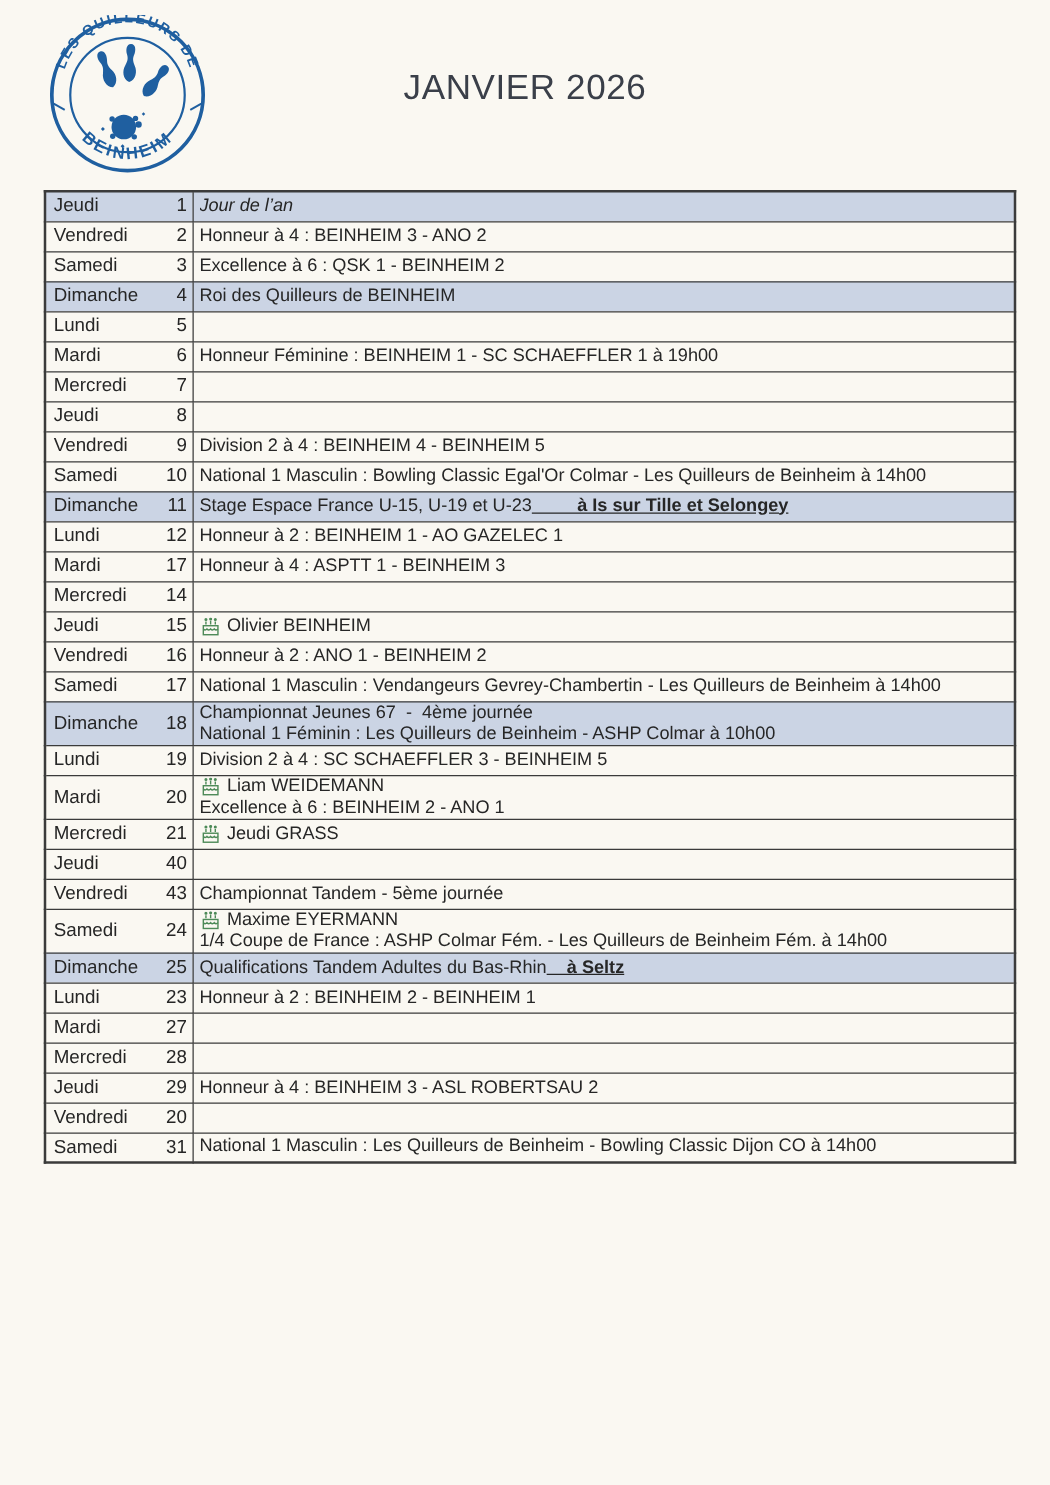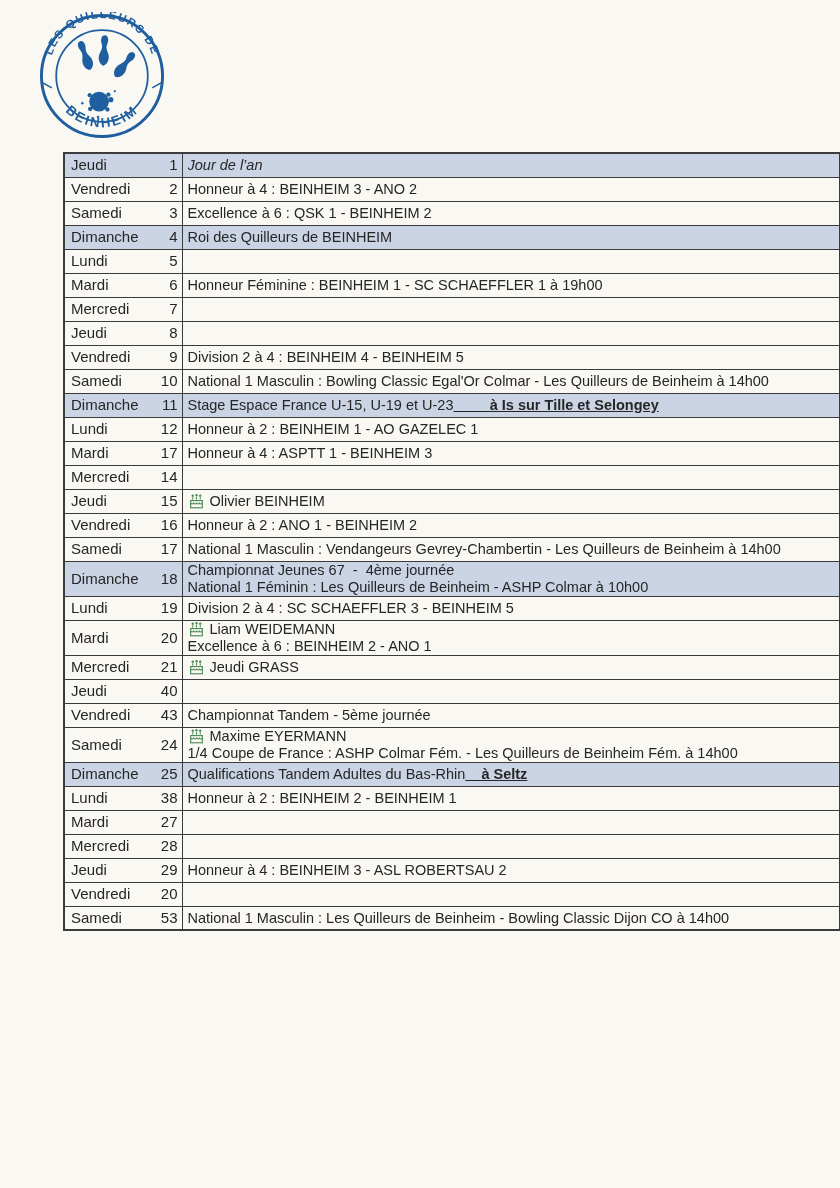--- a/index.html
+++ b/index.html
@@ -36,21 +36,20 @@
   }
 
   
   table.cal {
     position: absolute;
     left: 35px;
     top: 152px;
     width: 778px;
     border-collapse: collapse;
     table-layout: fixed;
-    margin-left: 28px;
   }
   table.cal { border: 2px solid var(--border-c, #3b3b3b); }
   table.cal td {
     border: 1.5px solid var(--border-c, #3b3b3b);
     vertical-align: middle;
     color: var(--text-c, #262626);
   }
   table.cal tr { height: 24px; }
   tr.hl td { background: var(--hl, #cbd4e4); }
 
@@ -61,21 +60,21 @@
     align-items: center;
     font-size: 15px;
     line-height: 22px;
   }
   .day-num { text-align: right; }
 
   td.event-cell { padding: 0 4px 0 5px; font-size: 14.5px; }
   .event-line {
     height: 17px;
     display: flex;
-    align-items: center;
+    align-items: flex-start;
     white-space: pre;
     overflow: hidden;
   }
   .event-text { white-space: pre; }
   .event-text.italic { font-style: italic; }
   .event-location { font-weight: 600; white-space: pre; text-decoration: underline; }
 
   .cake-icon { flex: 0 0 auto; margin: 1px 6px 0 1px; }
 </style>
 </head>
@@ -112,20 +111,21 @@
       <circle cx="71.5" cy="84" r="2.2"></circle>
       <circle cx="53" cy="98.5" r="2.2"></circle>
       <circle cx="70.5" cy="99" r="2.2"></circle>
       <circle cx="74" cy="89" r="2.6"></circle>
       <path d="M45 91 l1.6 1.6 l-1.6 1.6 l-1.6 -1.6 Z"></path>
       <path d="M61 105 l1.6 1.6 l-1.6 1.6 l-1.6 -1.6 Z"></path>
       <path d="M78 79 l1.4 1.4 l-1.4 1.4 l-1.4 -1.4 Z"></path>
     </g>
   </svg>
 
+  <div class="page-title">JANVIER 2026</div>
 
   <table class="cal">
     <tbody id="rows">
   <tr class="hl">
     <td class="day-cell">
       <div class="day-inner">
         <span class="day-name">Jeudi</span>
         <span class="day-num">1</span>
       </div>
     </td>
@@ -448,21 +448,21 @@
     </td>
     <td class="event-cell">
             <div class="event-line"><span class="event-text">Qualifications Tandem Adultes du Bas-Rhin</span><span class="event-location">    à Seltz</span></div>
           </td>
   </tr>
 
   <tr>
     <td class="day-cell">
       <div class="day-inner">
         <span class="day-name">Lundi</span>
-        <span class="day-num">38</span>
+        <span class="day-num">23</span>
       </div>
     </td>
     <td class="event-cell">
             <div class="event-line"><span class="event-text">Honneur à 2 : BEINHEIM 2 - BEINHEIM 1</span></div>
           </td>
   </tr>
 
   <tr>
     <td class="day-cell">
       <div class="day-inner">
@@ -502,21 +502,21 @@
         <span class="day-num">20</span>
       </div>
     </td>
     <td class="event-cell"></td>
   </tr>
 
   <tr>
     <td class="day-cell">
       <div class="day-inner">
         <span class="day-name">Samedi</span>
-        <span class="day-num">53</span>
+        <span class="day-num">31</span>
       </div>
     </td>
     <td class="event-cell">
             <div class="event-line"><span class="event-text">National 1 Masculin : Les Quilleurs de Beinheim - Bowling Classic Dijon CO à 14h00</span></div>
           </td>
   </tr>
 </tbody>
   </table>
 
 </div>

